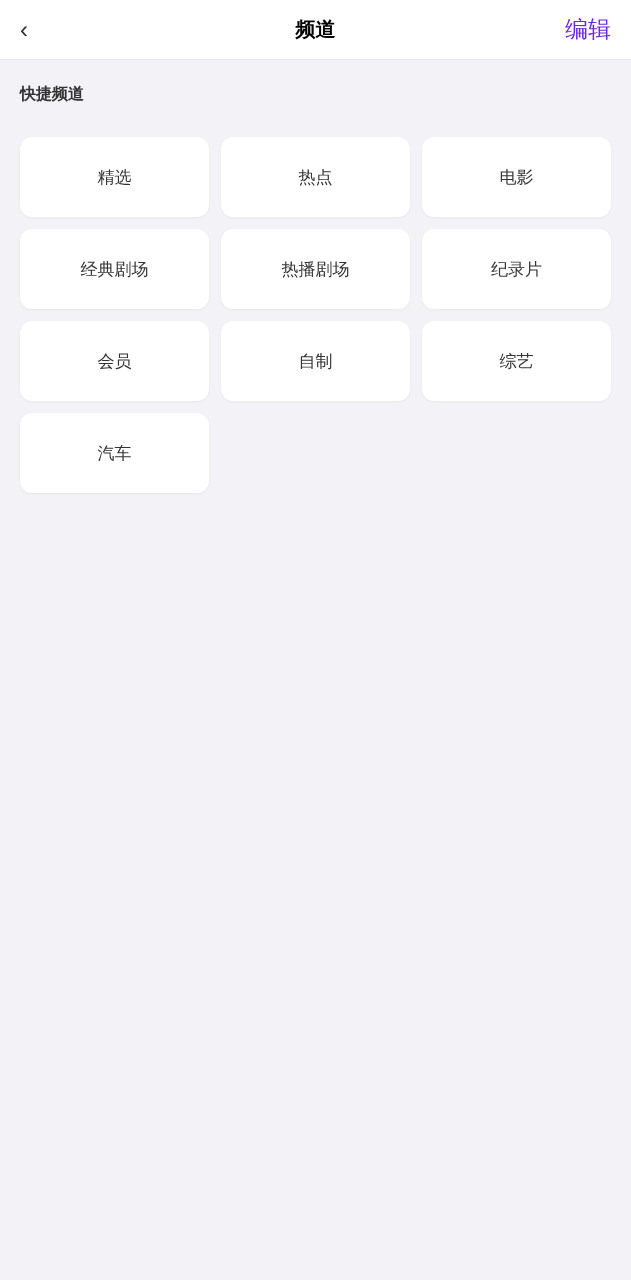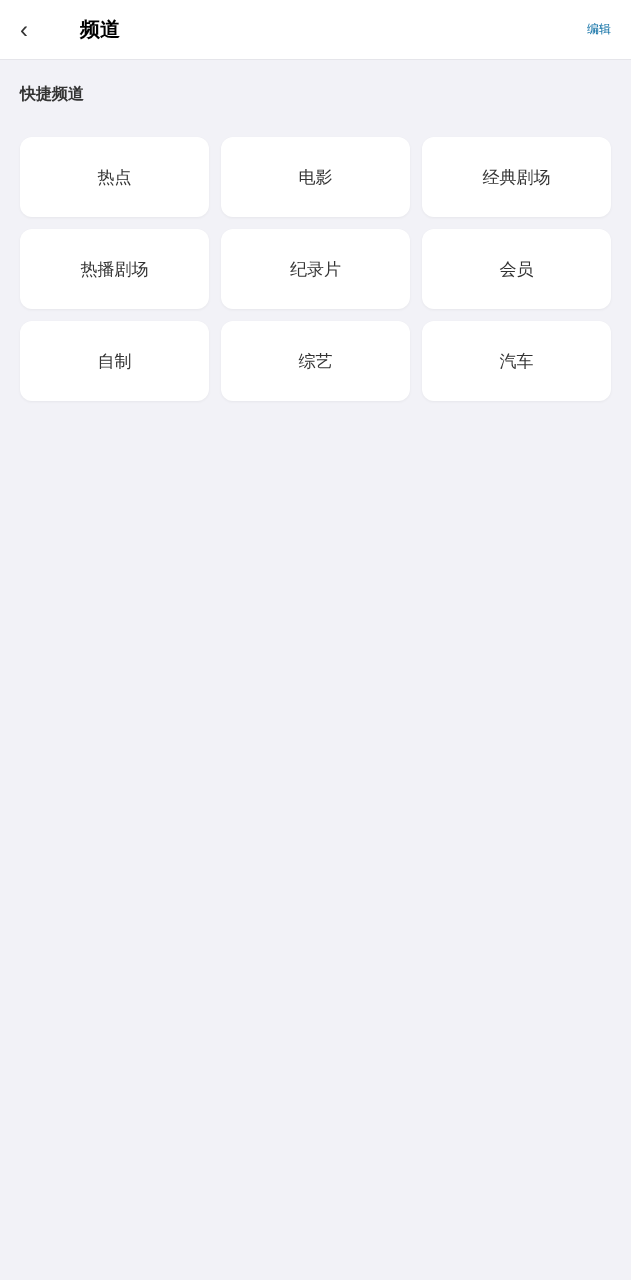--- a/index.html
+++ b/index.html
@@ -33,27 +33,27 @@
       cursor: pointer;
       color: #333;
       font-size: 22px;
       width: 60px;
     }
 
     .header-title {
       font-size: 20px;
       font-weight: 600;
       color: #000;
-      text-align: left;
+      text-align: center;
       flex: 1;
     }
 
     .header-edit {
-      font-size: 12px;
-      color: #0369a1;
+      font-size: 23px;
+      color: #6d28d9;
       cursor: pointer;
       width: 60px;
       text-align: right;
     }
 
     .section {
       padding: 24px 20px 16px 20px;
     }
 
     .section-title {
@@ -98,20 +98,23 @@
   <div class="header-back">
     <span class="back-arrow">‹</span>
   </div>
   <div class="header-title">频道</div>
   <div class="header-edit">编辑</div>
 </div>
 
 <div class="section">
   <div class="section-title">快捷频道</div>
   <div class="grid" id="channels-grid">
+  <div class="channel-card">
+        <span class="channel-label">精选</span>
+      </div>
       <div class="channel-card">
         <span class="channel-label">热点</span>
       </div>
       <div class="channel-card">
         <span class="channel-label">电影</span>
       </div>
       <div class="channel-card">
         <span class="channel-label">经典剧场</span>
       </div>
       <div class="channel-card">

